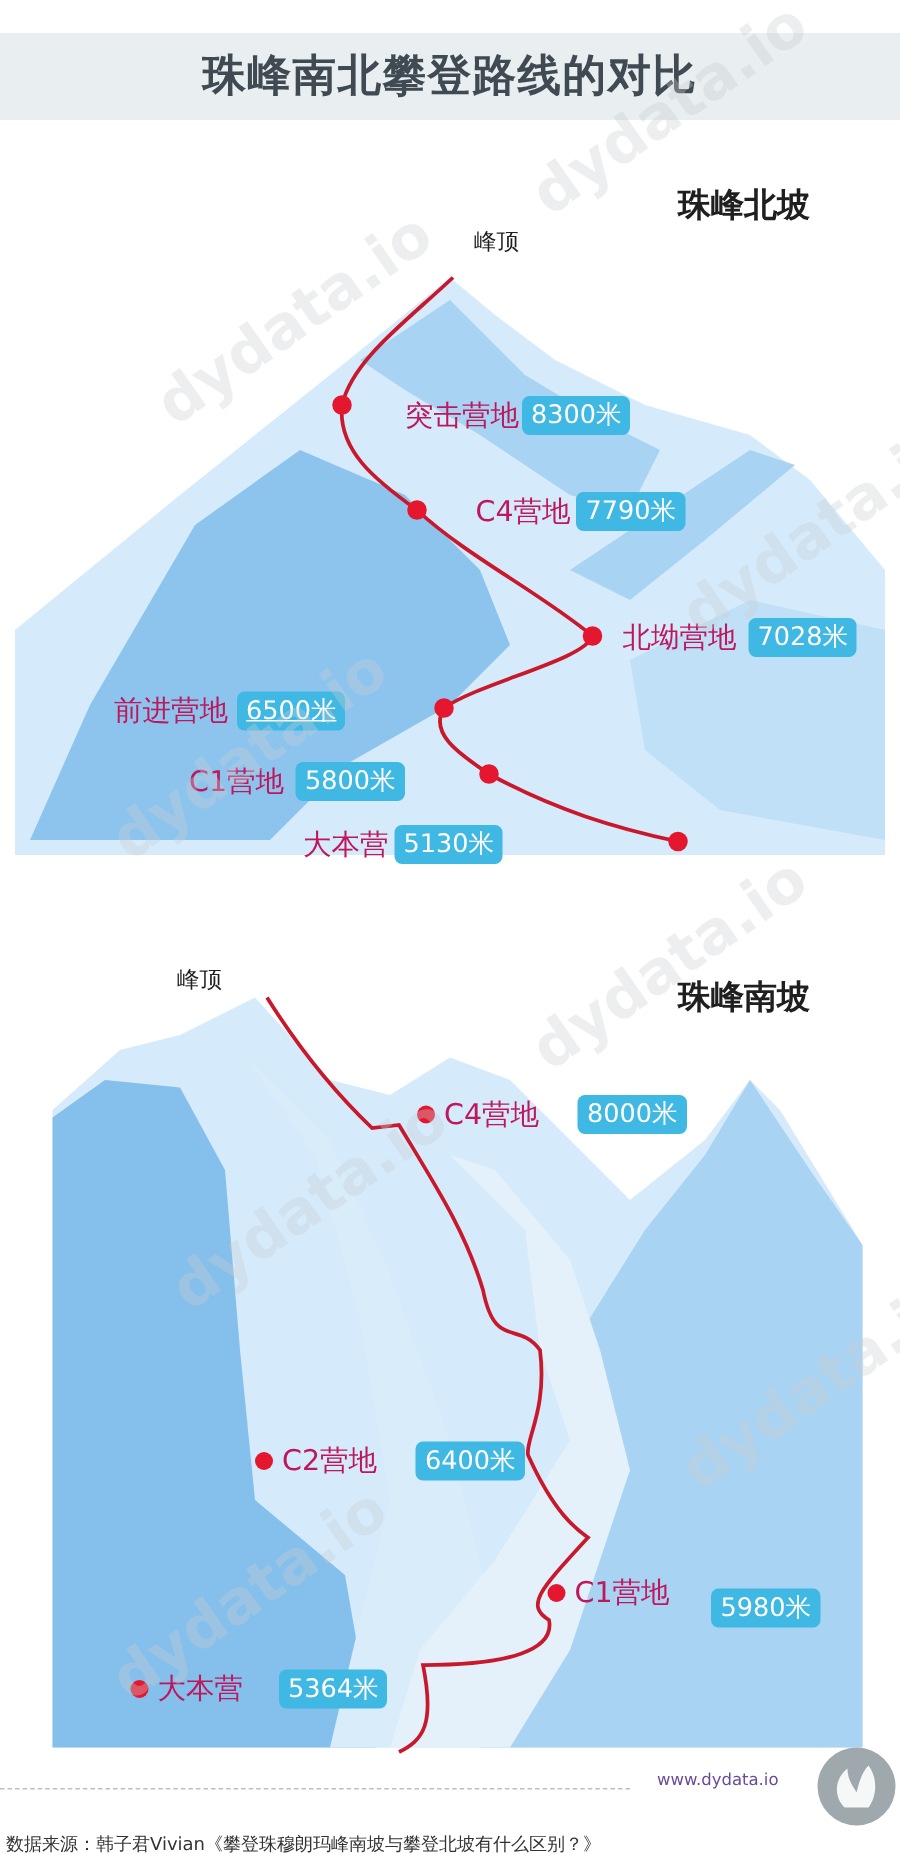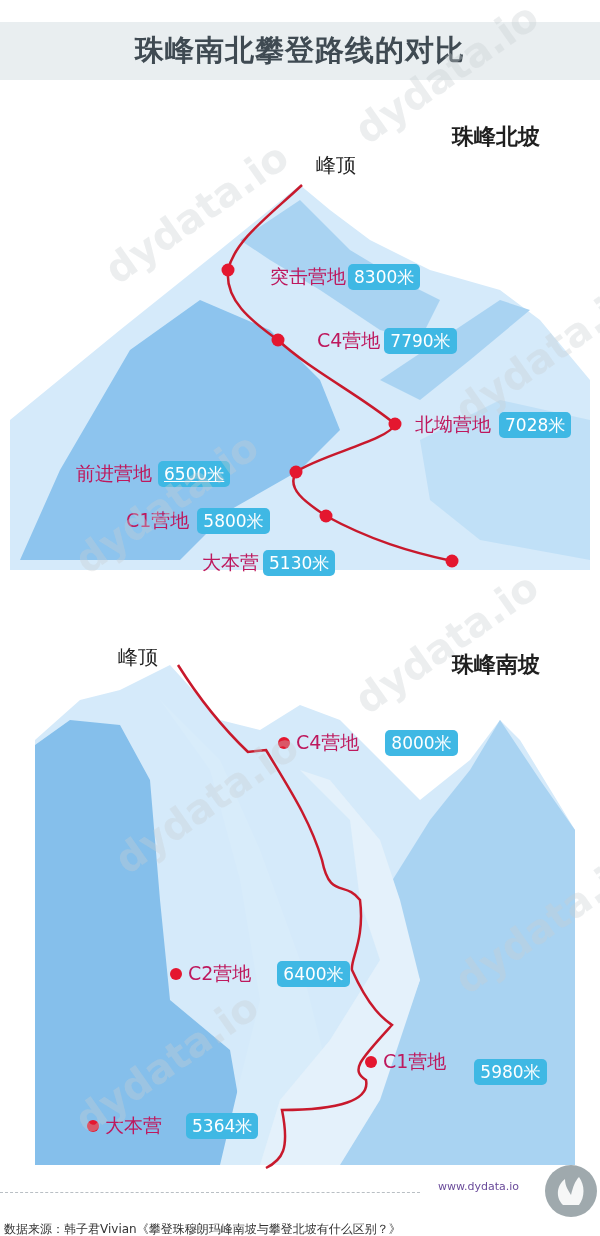--- a/index.html
+++ b/index.html
@@ -4,21 +4,21 @@
   <style>
     html, body { margin: 0; padding: 0; background: #ffffff; }
     body { width: 600px; height: 1236px; position: relative; overflow: hidden;
            font-family: "DejaVu Sans", "Liberation Sans", sans-serif; color: #1a1a1a; }
     .title-bar { position: absolute; left: 0; top: 22px; width: 600px; height: 58px;
                  background: #e9eef0; display: flex; align-items: center; justify-content: center; }
     .title-bar h1 { margin: 0; font-size: 29px; font-weight: bold; color: #3f4a52; letter-spacing: 1px; }
     .panel { position: absolute; left: 0; width: 600px; }
     .panel svg { position: absolute; left: 0; top: 0; }
     .slope-title { position: absolute; font-size: 22px; font-weight: bold; color: #1f1f1f; }
-    .peak-label { position: absolute; font-size: 20px; color: #1f1f1f; }
+    .peak-label { position: absolute; font-size: 15px; color: #1f1f1f; }
     .camp { position: absolute; display: flex; align-items: center; white-space: nowrap; }
     .camp .name { font-size: 19px; color: #be185d; }
     .camp .alt { background: #3fb8e4; color: #ffffff; font-size: 17px; border-radius: 5px;
                  padding: 2px 6px; margin-left: 4px; line-height: 22px; }
     .camp .dot { width: 12px; height: 12px; border-radius: 50%; background: #e4172f; margin-right: 6px; }
     .south .camp .alt { margin-left: 26px; }
     .wm { position: absolute; color: rgba(200,205,210,0.35); font-size: 40px; transform: rotate(-35deg);
           font-weight: bold; pointer-events: none; }
     .footer-line { position: absolute; left: 0; top: 1192px; width: 420px; border-top: 1px dashed #b9bfc4; }
     .footer-url { position: absolute; left: 438px; top: 1180px; font-size: 11px; color: #6a4b9a; }

